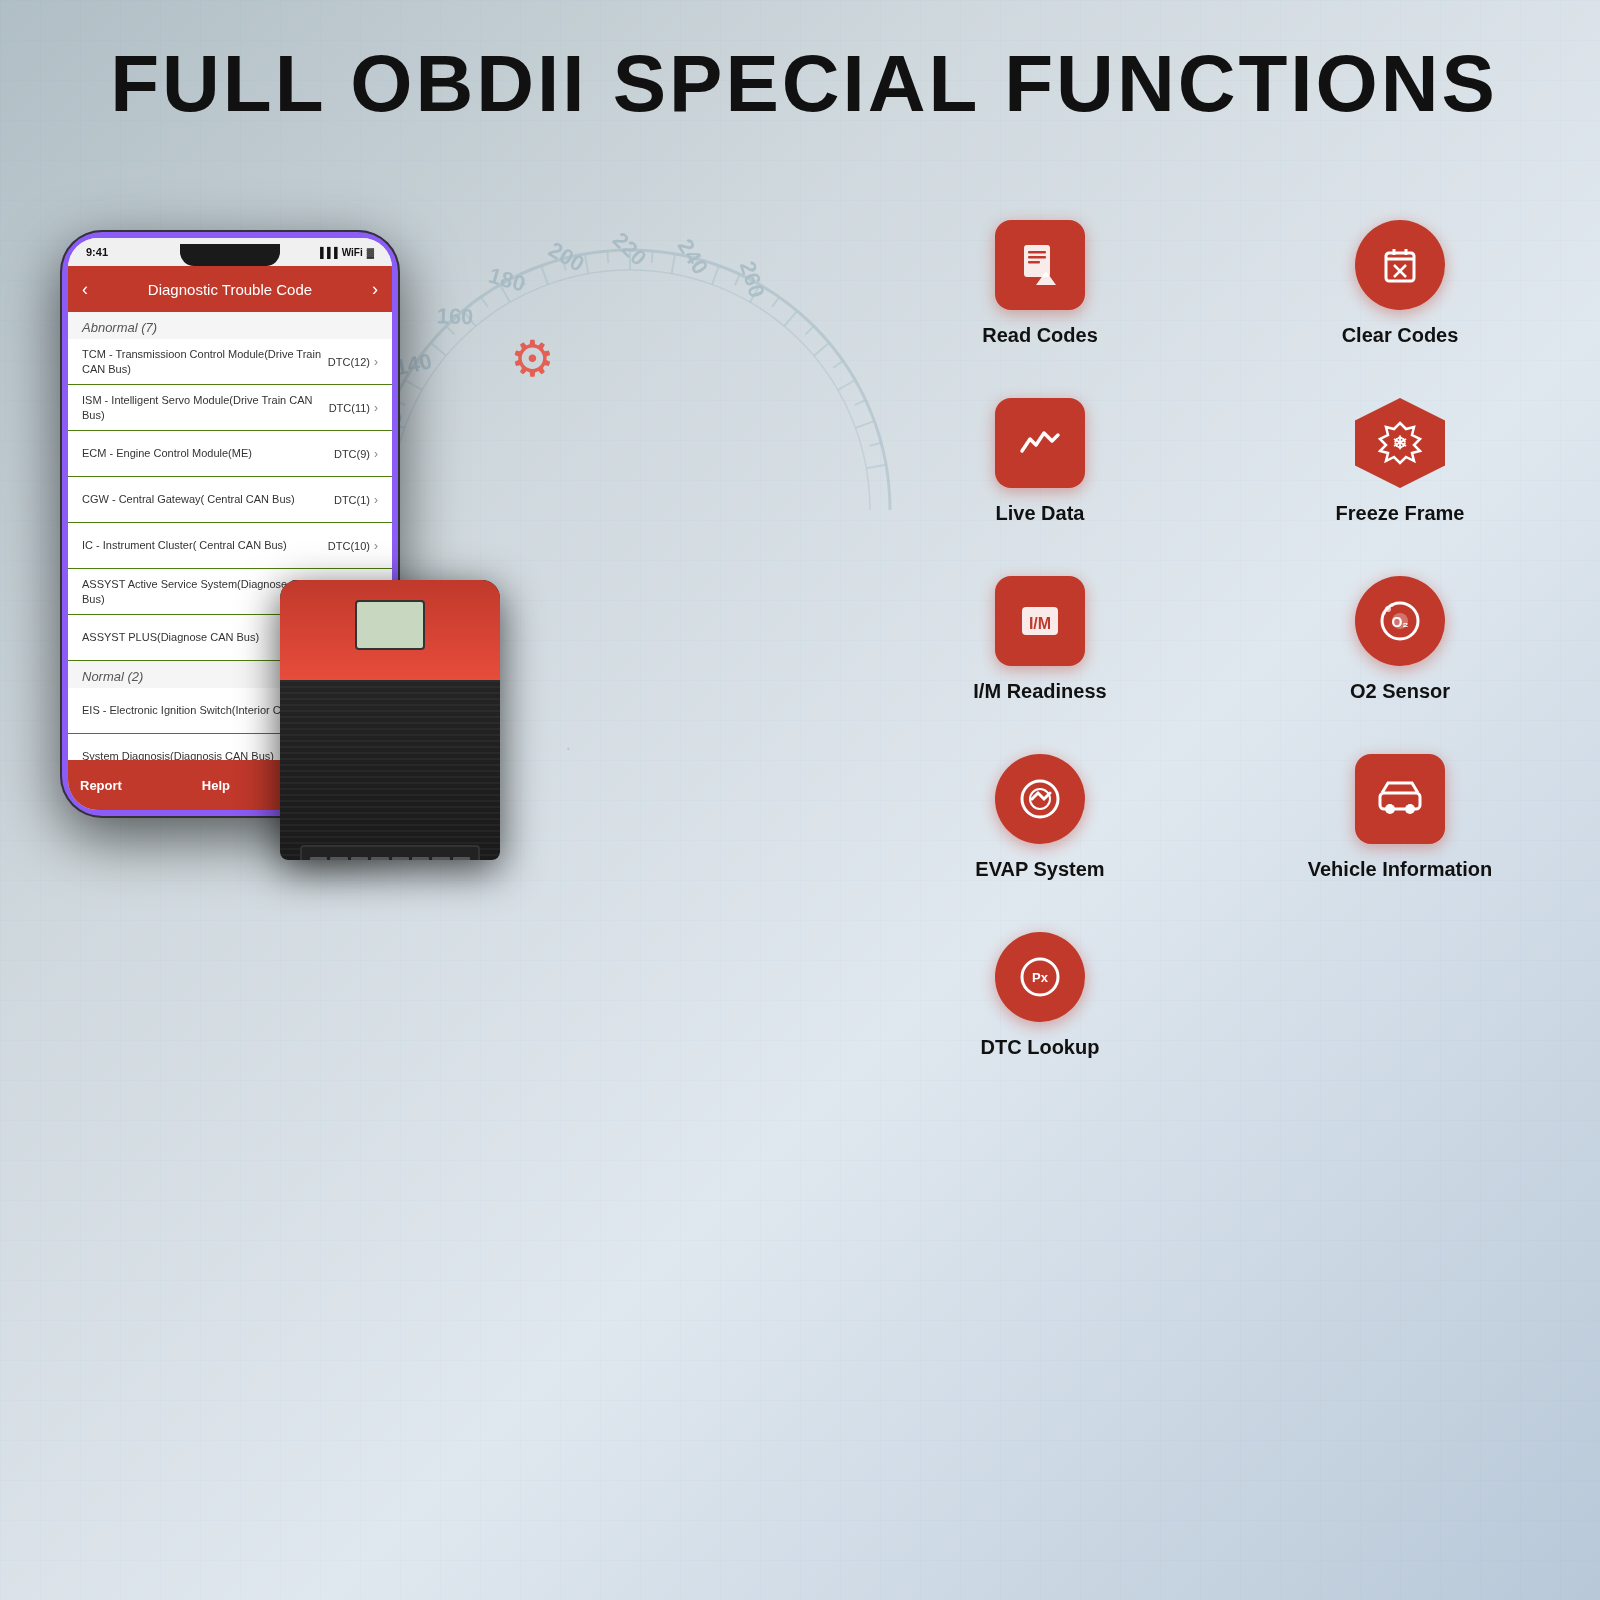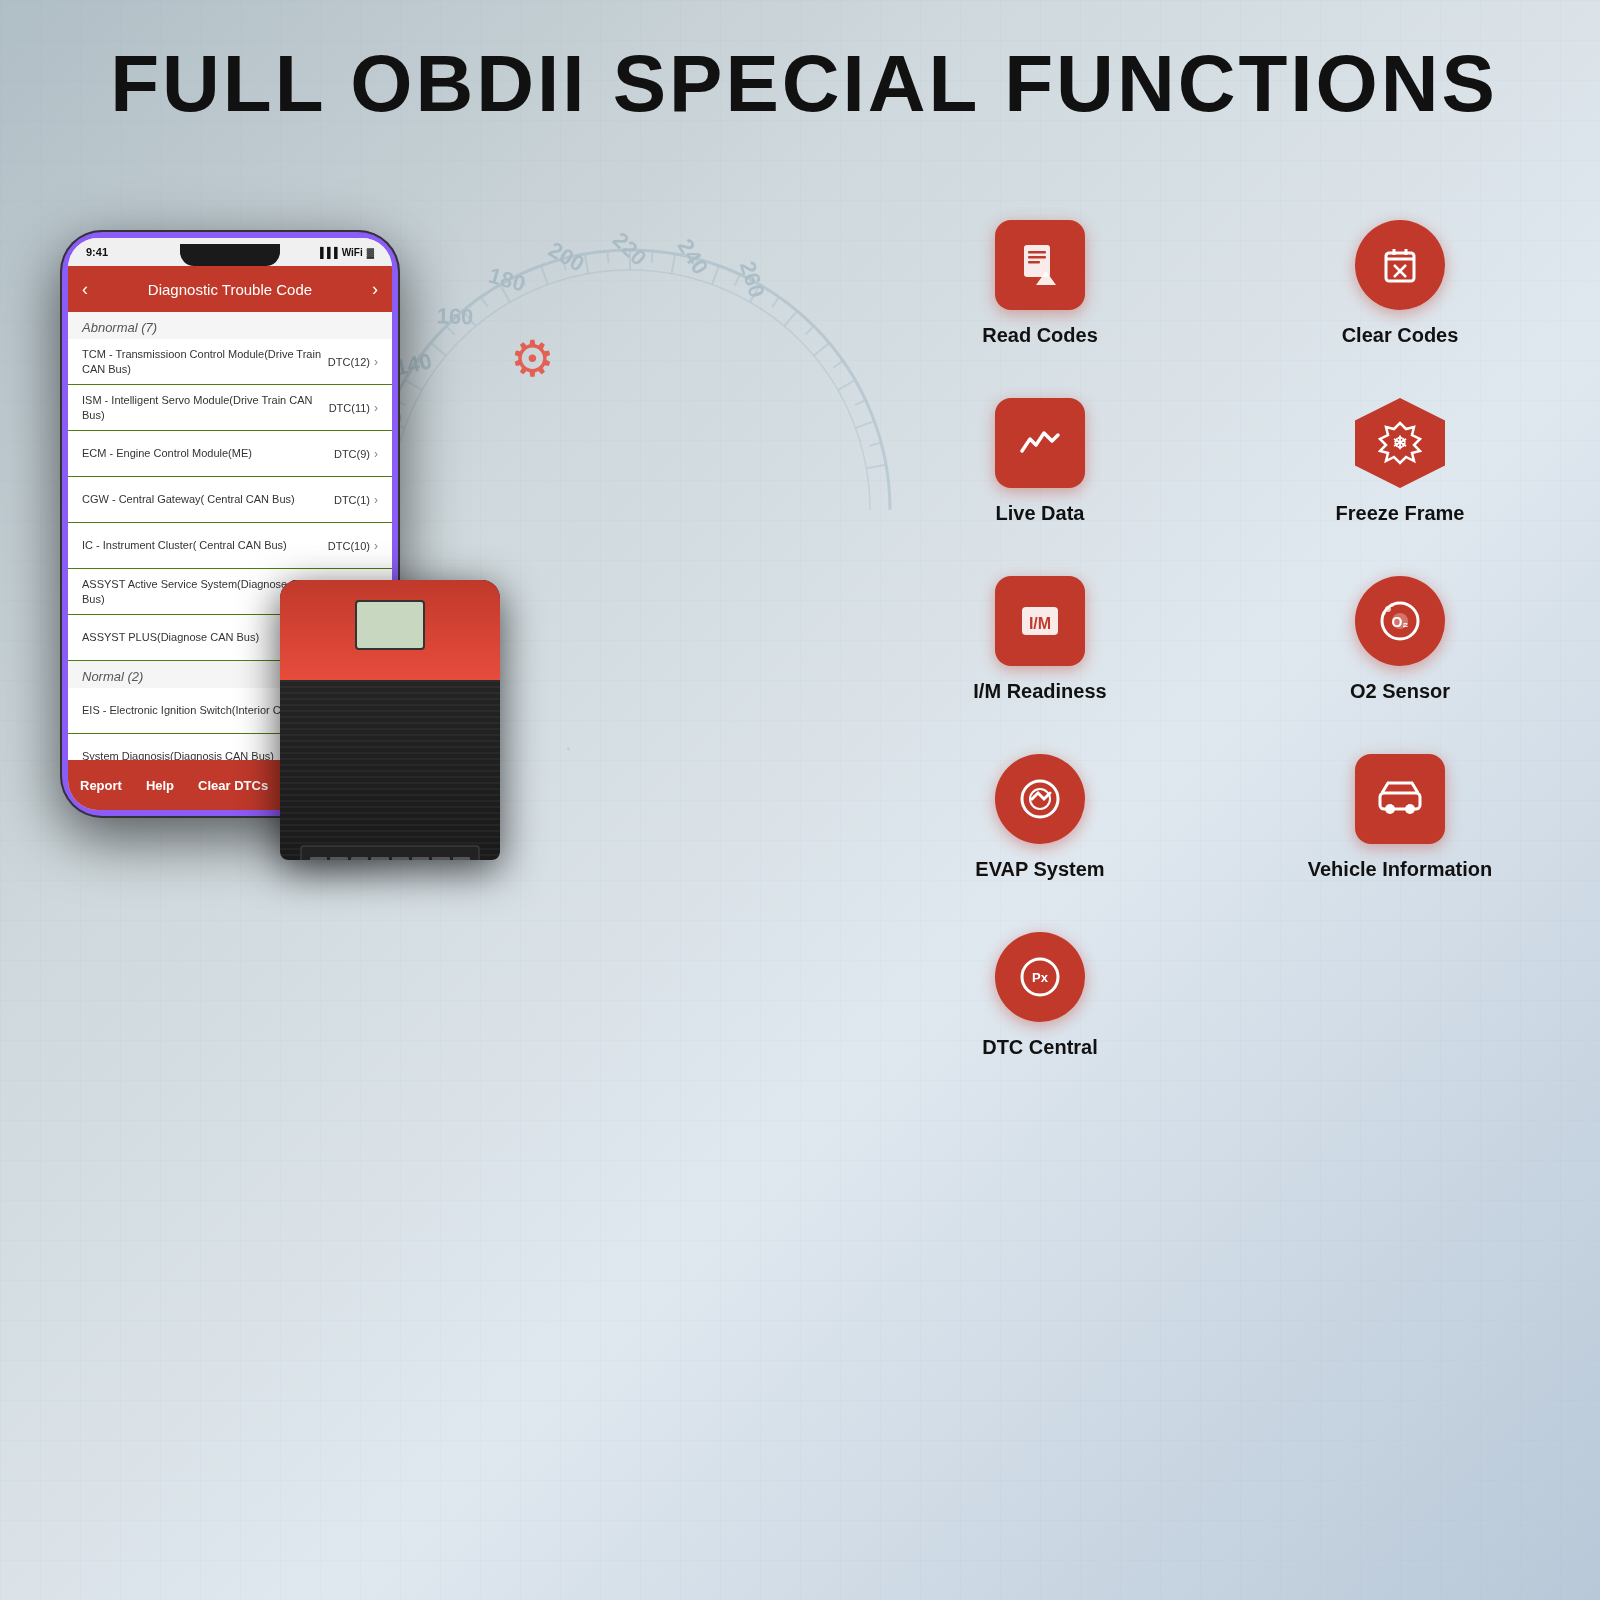--- a/index.html
+++ b/index.html
@@ -158,21 +158,21 @@
     .dtc-arrow {
       font-size: 12px;
       color: #888;
     }
 
     .phone-footer {
       background: #c0392b;
       height: 50px;
       display: flex;
       align-items: center;
-      justify-content: flex-start;
+      justify-content: space-between;
     }
 
     .footer-btn {
       color: white;
       font-size: 13px;
       font-weight: 600;
       padding: 8px 12px;
       border-radius: 6px;
     }
 
@@ -582,15 +582,15 @@
       </div>
       <div class="function-label">Vehicle Information</div>
     </div>
     <div class="function-item">
       <div class="function-icon">
         <svg width="44" height="44" viewBox="0 0 44 44">
     <circle cx="22" cy="22" r="18" stroke="white" stroke-width="3" fill="none"></circle>
     <text x="22" y="27" text-anchor="middle" font-size="13" font-weight="900" fill="white">Px</text>
   </svg>
       </div>
-      <div class="function-label">DTC Central</div>
+      <div class="function-label">DTC Lookup</div>
     </div>
   </div>
 
 </body></html>

